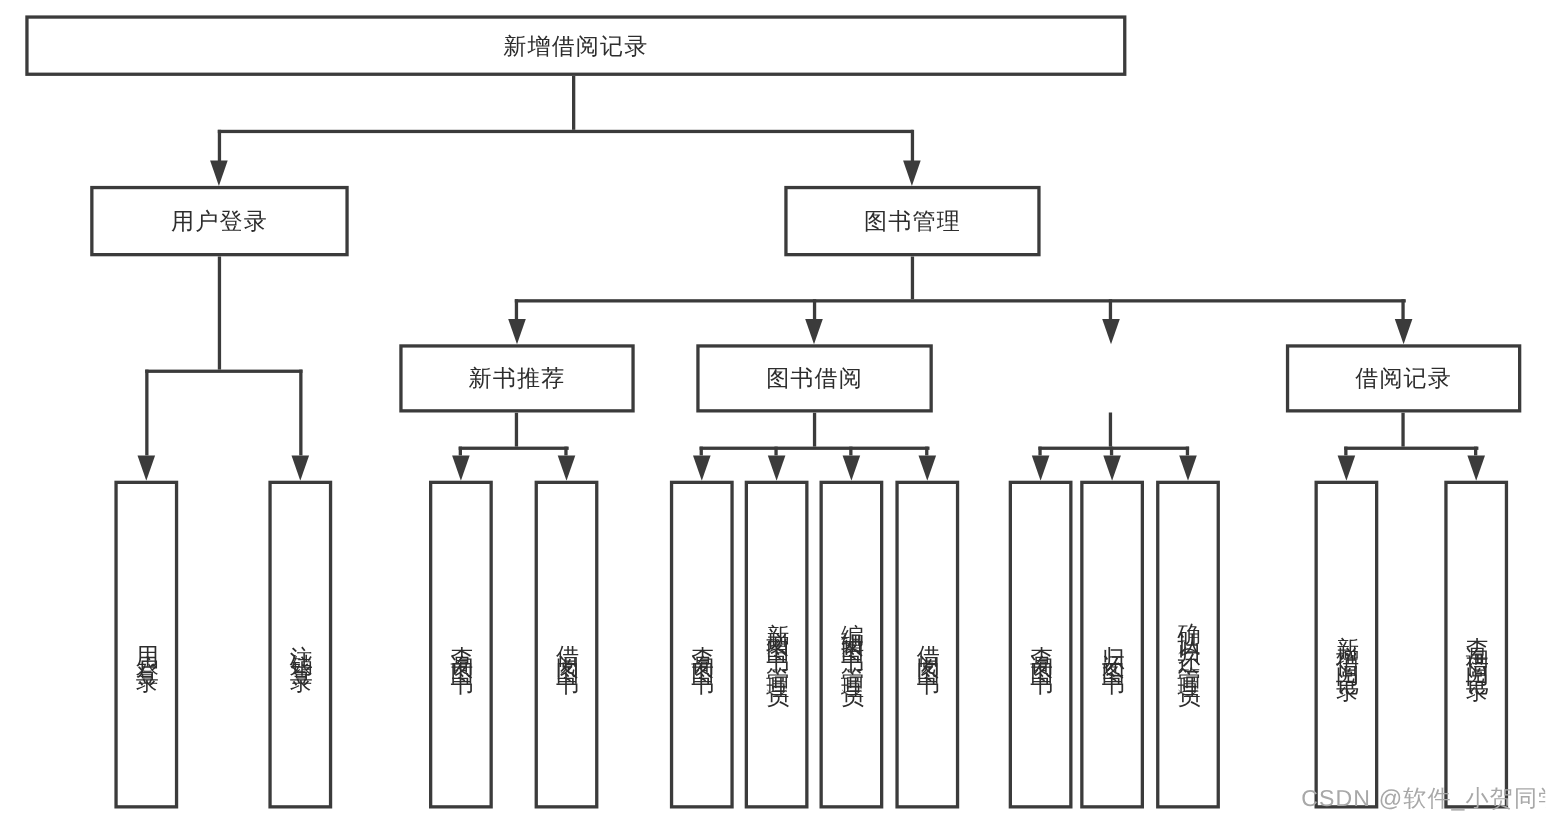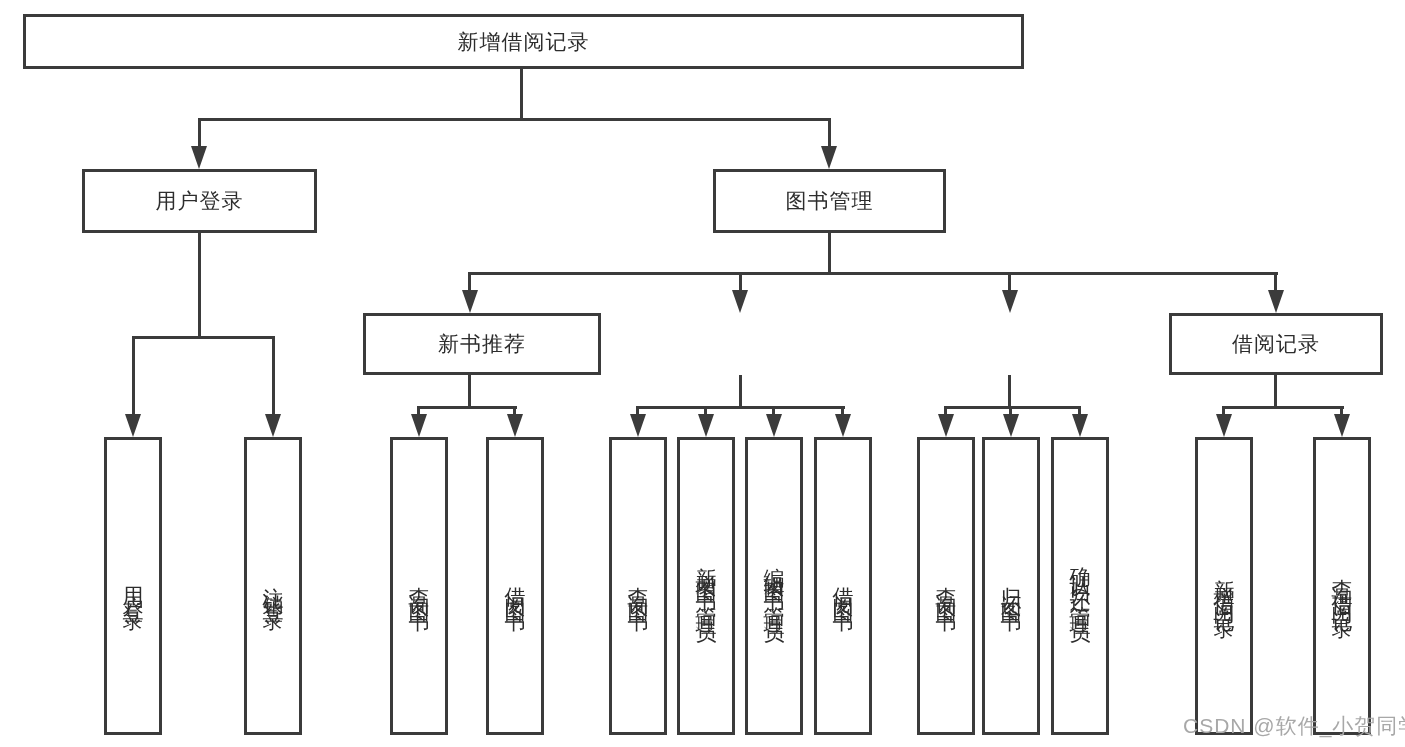--- a/index.html
+++ b/index.html
@@ -104,22 +104,25 @@
   <div class="line" style="left:468px; top:272px; width:810px; height:3px;"></div>
   <div class="line" style="left:468px; top:272px; width:3px; height:18px;"></div>
   <div class="arrow" style="left:462px; top:290px;"></div>
   <div class="line" style="left:739px; top:272px; width:3px; height:18px;"></div>
   <div class="arrow" style="left:732px; top:290px;"></div>
   <div class="line" style="left:1008px; top:272px; width:3px; height:18px;"></div>
   <div class="arrow" style="left:1002px; top:290px;"></div>
   <div class="line" style="left:1274px; top:272px; width:3px; height:18px;"></div>
   <div class="arrow" style="left:1268px; top:290px;"></div>
 
-  <div class="box" style="left:363px; top:313px; width:238px; height:62px;">
+  <div class="box" style="left:363px; top:313px; width:214px; height:62px;">
     <span>新书推荐</span>
+  </div>
+  <div class="box" style="left:633px; top:313px; width:215px; height:62px;">
+    <span>图书借阅</span>
   </div>
   <div class="box" style="left:1169px; top:313px; width:214px; height:62px;">
     <span>借阅记录</span>
   </div>
 
   <div class="line" style="left:468px; top:375px; width:3px; height:31px;"></div>
   <div class="line" style="left:417px; top:406px; width:100px; height:3px;"></div>
   <div class="line" style="left:417px; top:406px; width:3px; height:8px;"></div>
   <div class="arrow" style="left:411px; top:414px;"></div>
   <div class="line" style="left:513px; top:406px; width:3px; height:8px;"></div>

